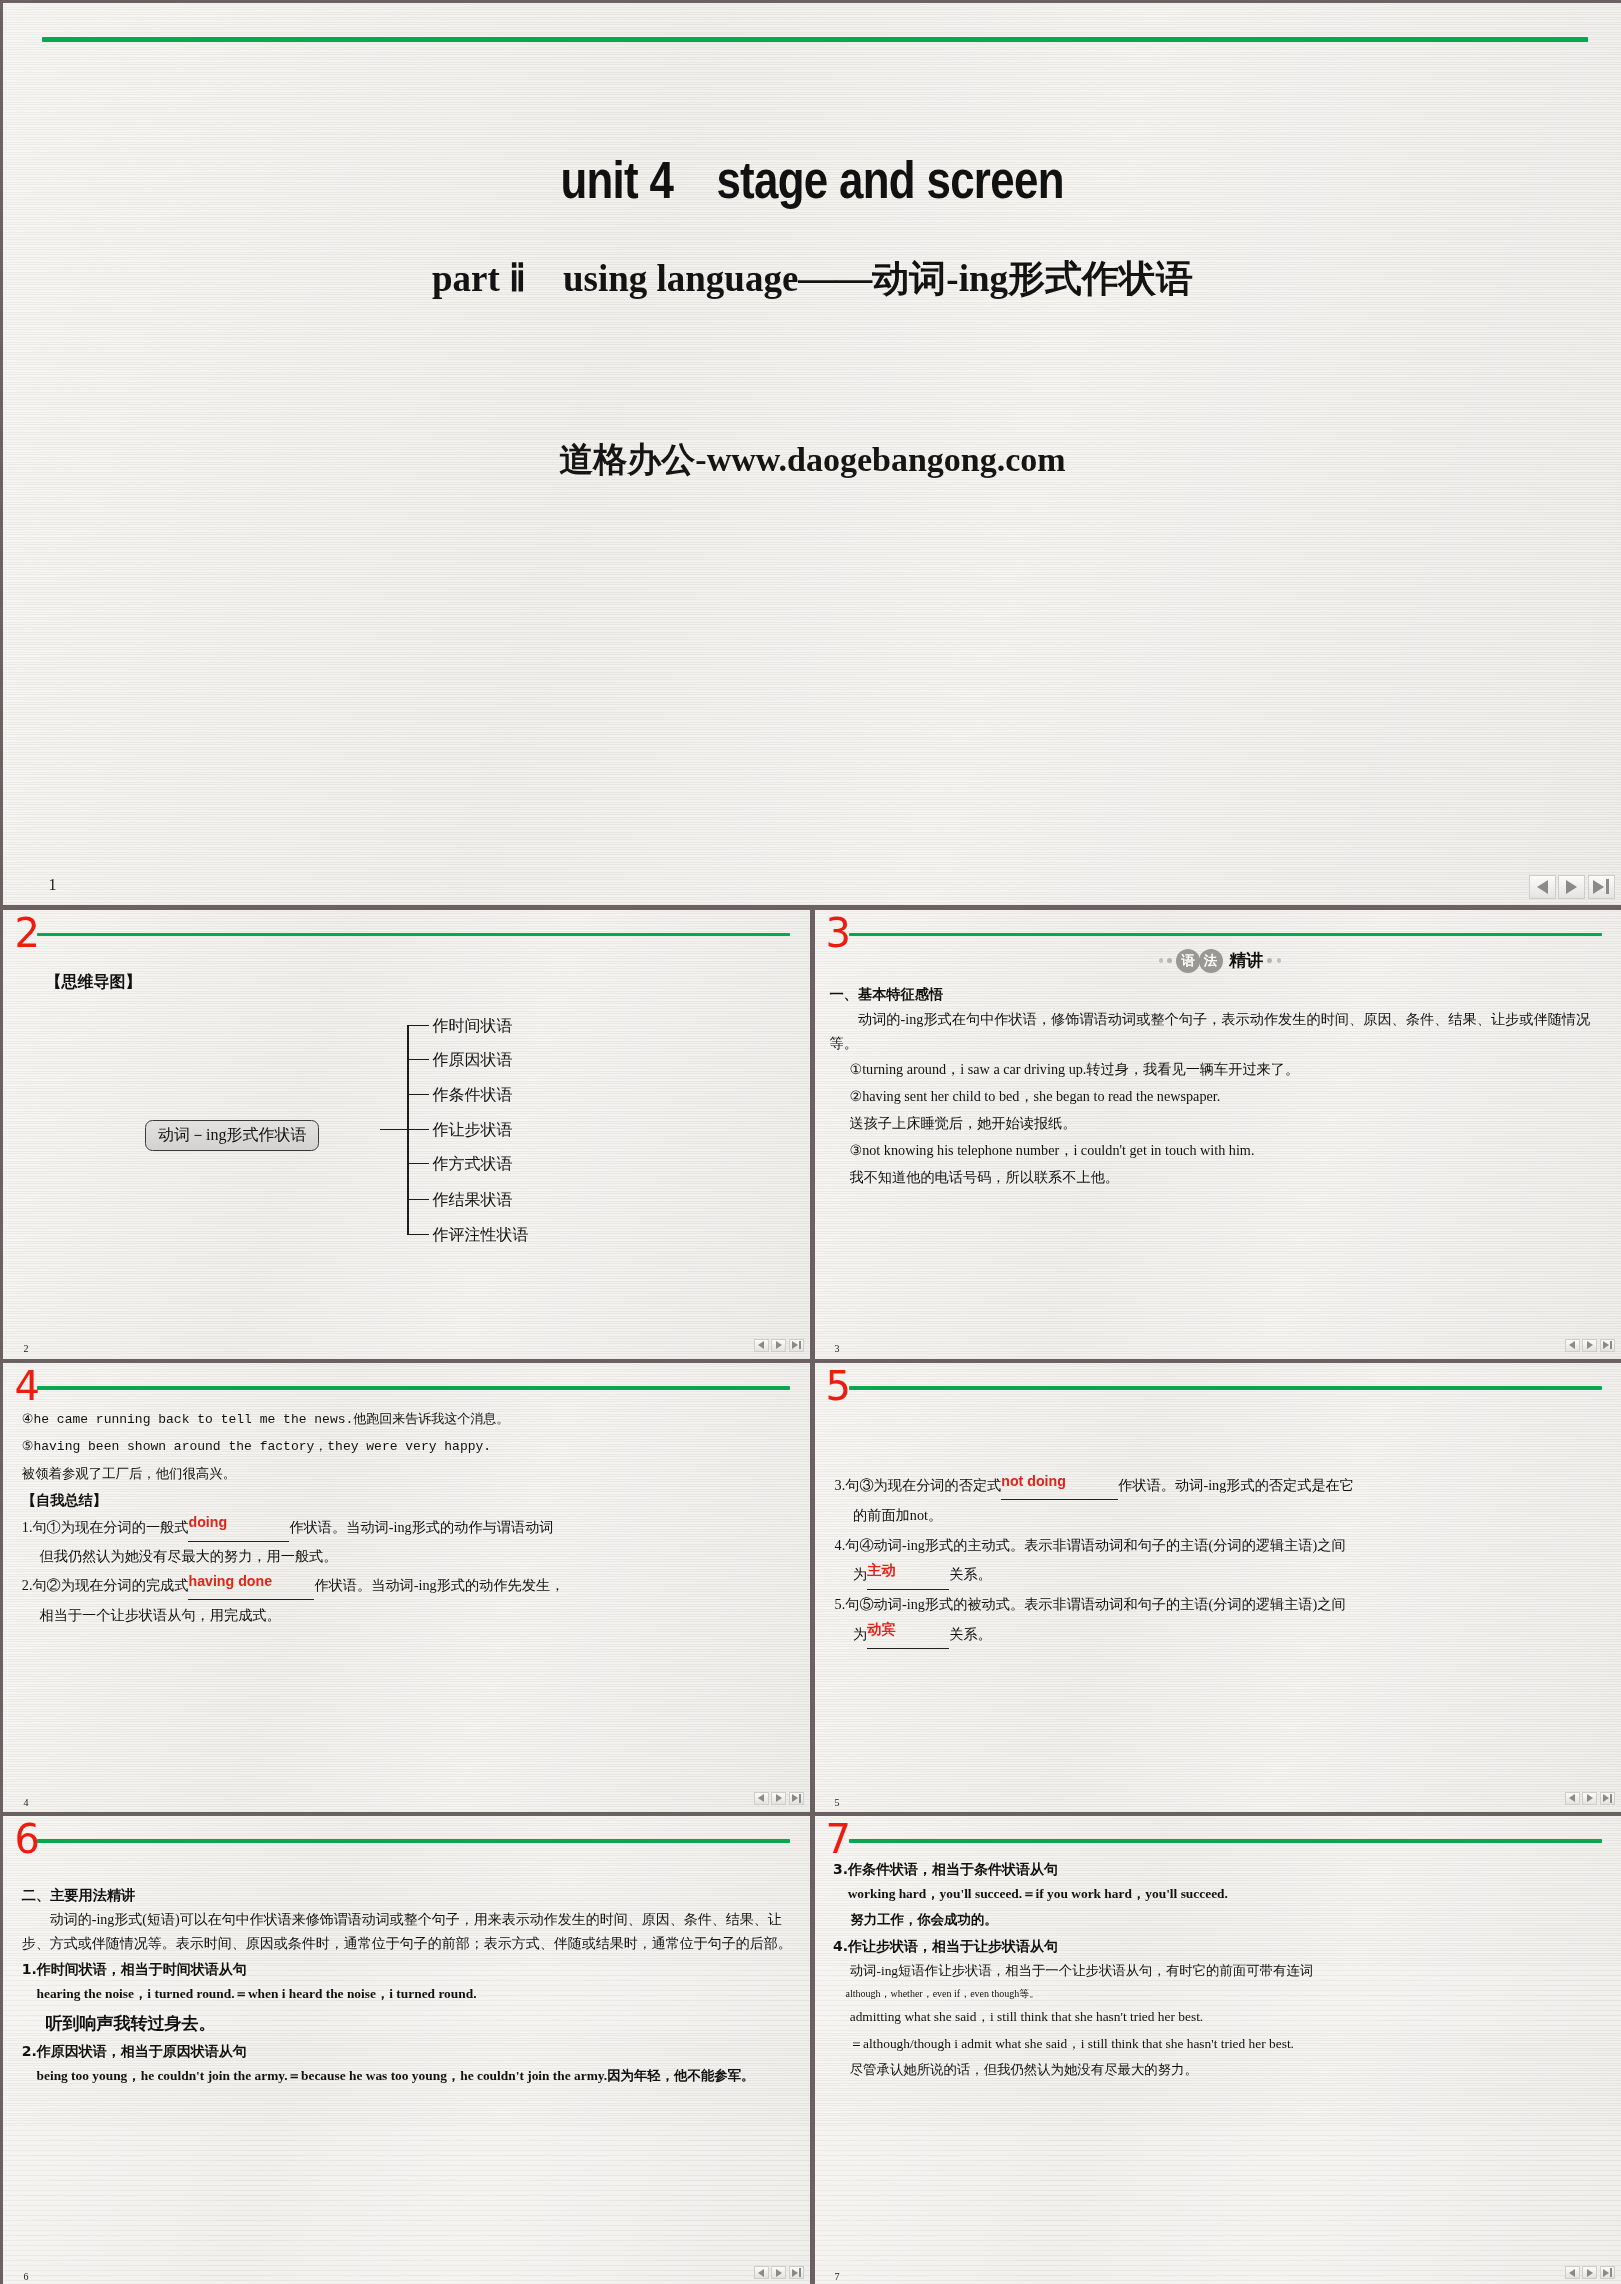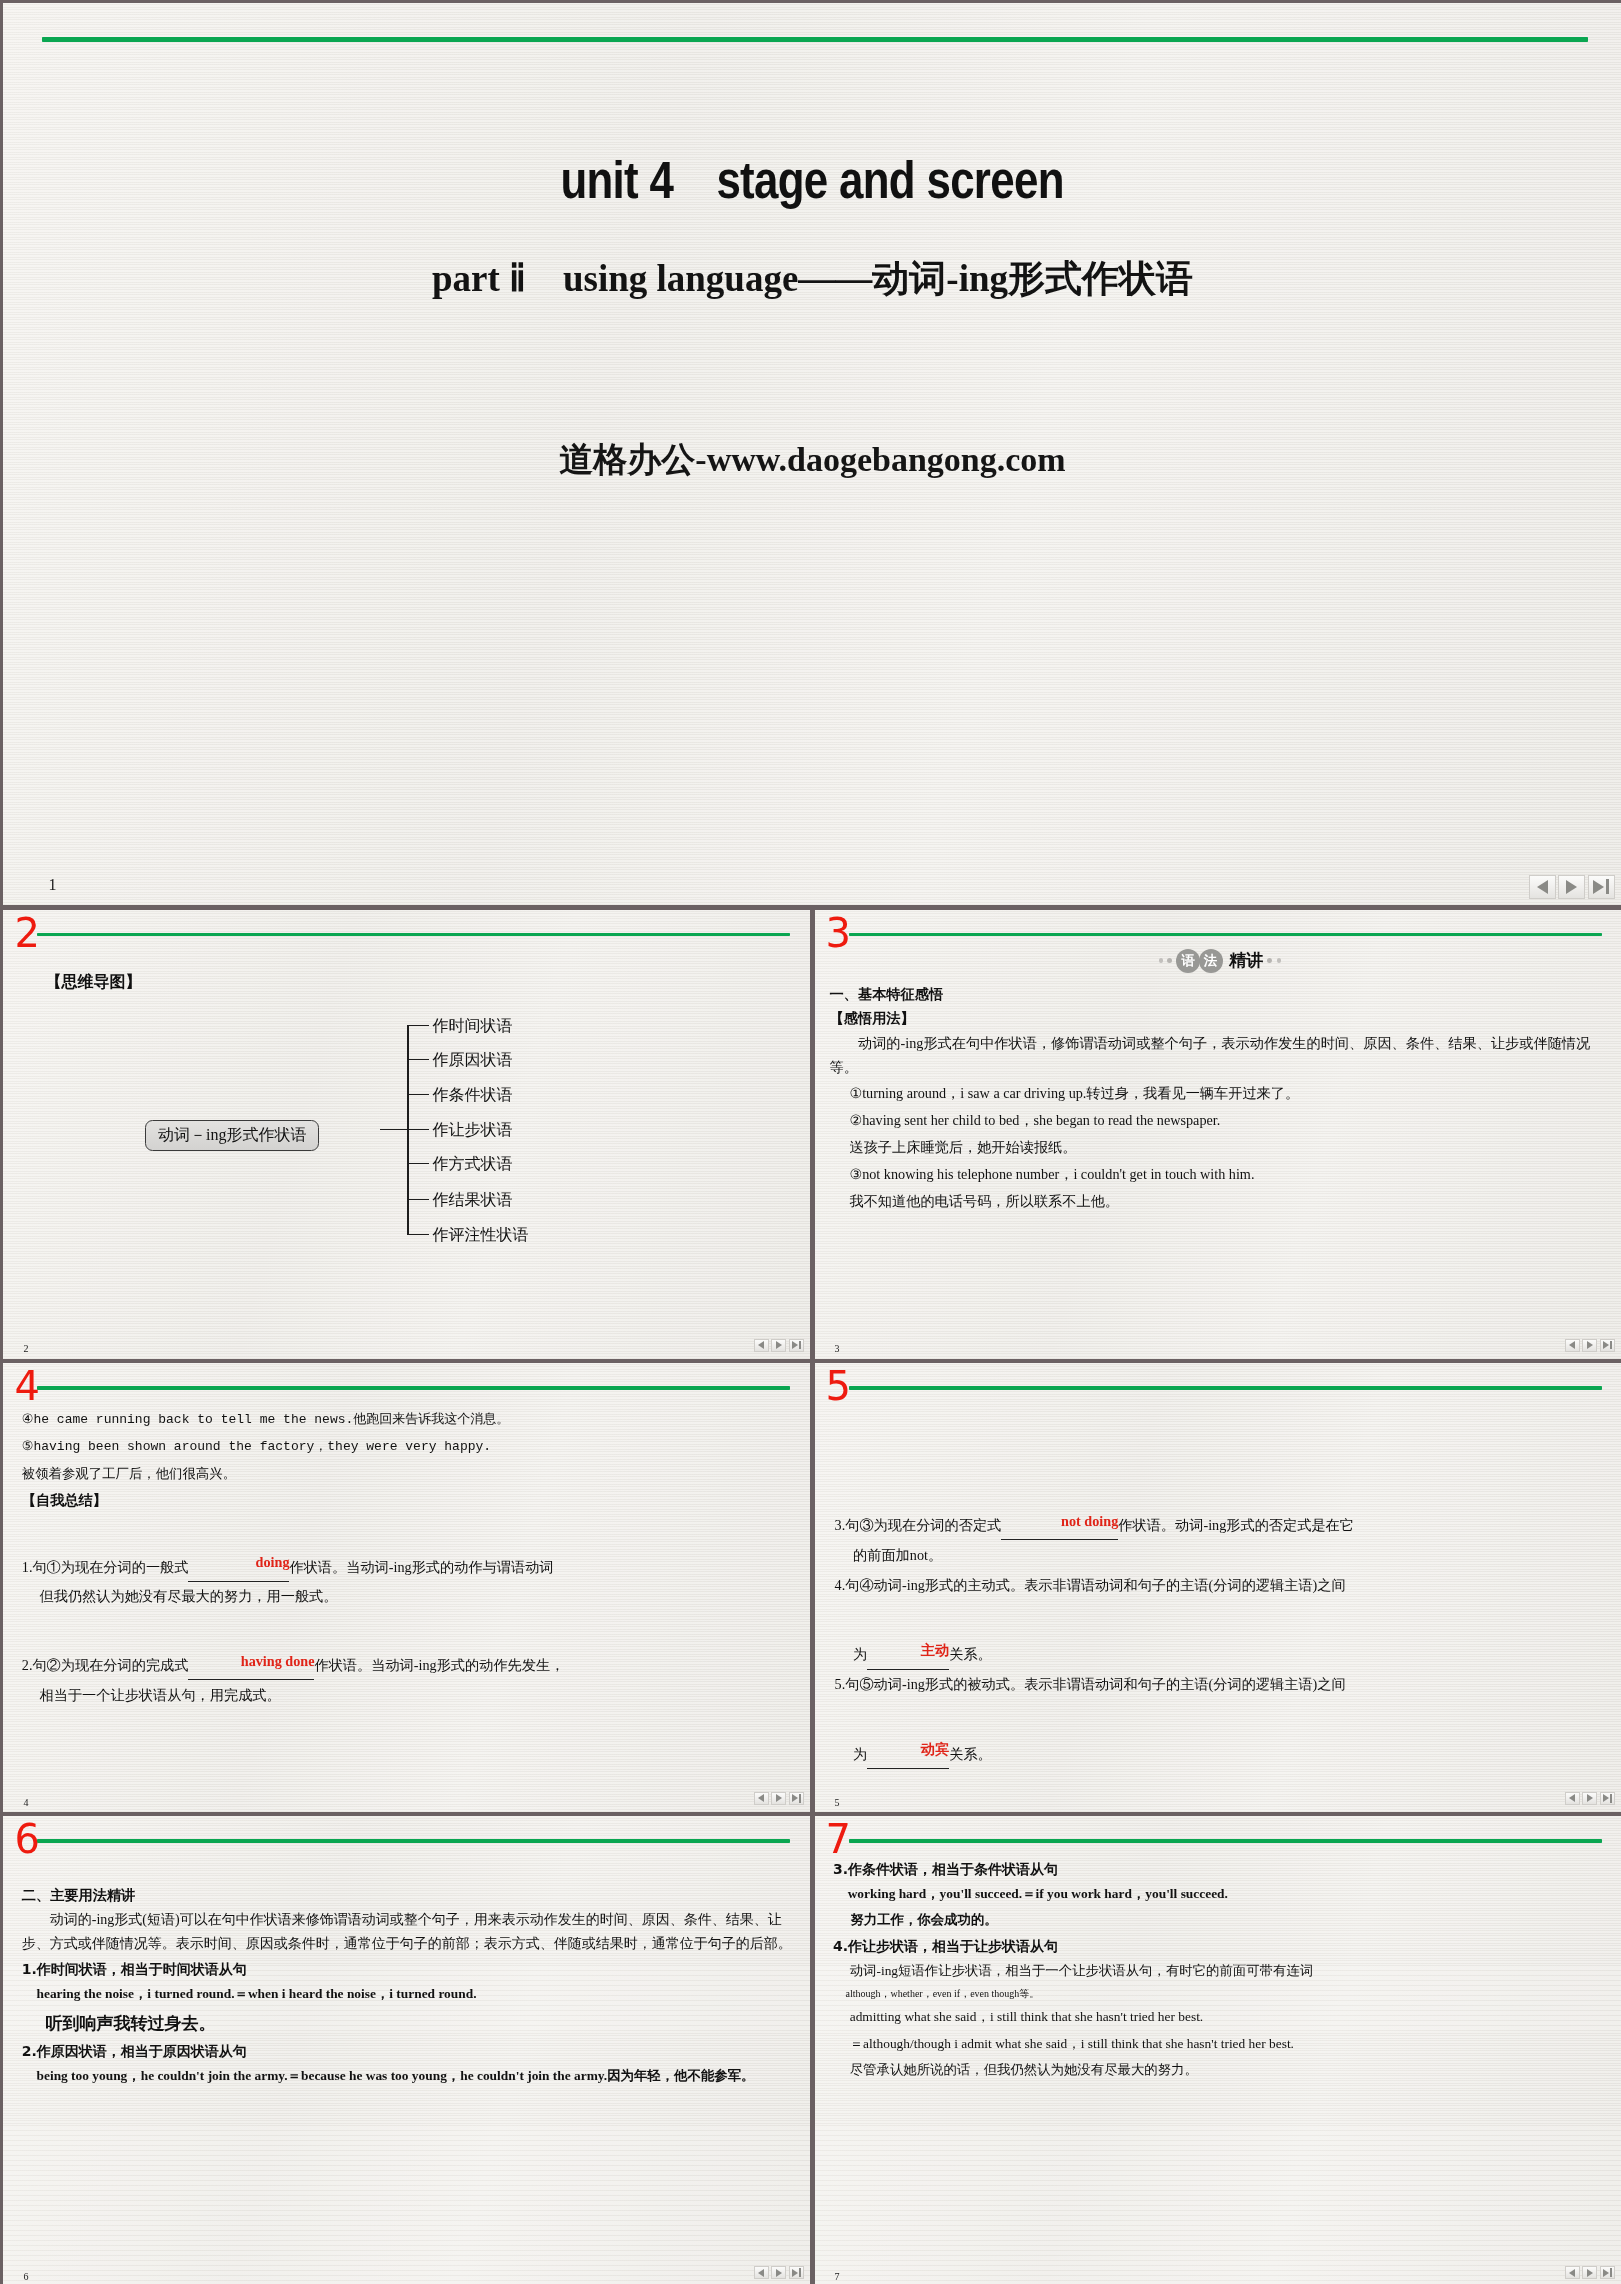--- a/index.html
+++ b/index.html
@@ -117,27 +117,26 @@
   .ln{line-height:1.58;margin:0 0 1.7px 0;}
   .b{font-weight:bold;}
   .serif{font-family:"Liberation Serif",serif;}
   .mono{font-family:"Liberation Mono",monospace;}
   .indent{text-indent:2em;}
 
   
   .blank{
     display:inline-block;
     border-bottom:1.3px solid #222;
-    text-align:right;
+    text-align:left;
     color:#e02418;
-    font-family:Liberation Serif, serif;
+    font-family:Liberation Sans, sans-serif;
     font-weight:bold;
     position:relative;
     vertical-align:baseline;
-    margin-top:40px;
   }
   .blank span{position:relative;top:-4.2px;display:inline-block;}
 
   
   .mm-label{
     position:absolute;left:22px;top:22px;
     font-family:"DejaVu Sans",sans-serif;font-weight:bold;font-size:16px;color:#111;
   }
   .mm{position:absolute;left:101px;top:55px;width:587px;height:285px;}
   .mm-root{
@@ -269,21 +268,20 @@
         <div class="dot"></div>
         <div class="circ">语</div>
         <div class="circ two">法</div>
         <div class="badge-text">精讲</div>
         <div class="dot"></div>
         <div class="dot sm"></div>
       </div>
 
       <div style="margin-top:39px;font-size:14.2px;">
         <div class="ln zh b">一、基本特征感悟</div>
-        <div class="ln zh b">【感悟用法】</div>
         <div class="ln indent serif" style="font-size:14.2px;line-height:1.72;">动词的-ing形式在句中作状语，修饰谓语动词或整个句子，表示动作发生的时间、原因、条件、结果、让步或伴随情况等。</div>
         <div class="ln serif" style="padding-left:1.4em;line-height:1.78;">①turning around，i saw a car driving up.转过身，我看见一辆车开过来了。</div>
         <div class="ln serif" style="padding-left:1.4em;line-height:1.78;">②having sent her child to bed，she began to read the newspaper.</div>
         <div class="ln serif" style="padding-left:1.4em;line-height:1.78;">送孩子上床睡觉后，她开始读报纸。</div>
         <div class="ln serif" style="padding-left:1.4em;line-height:1.78;">③not knowing his telephone number，i couldn't get in touch with him.</div>
         <div class="ln serif" style="padding-left:1.4em;line-height:1.78;">我不知道他的电话号码，所以联系不上他。</div>
       </div>
     </div>
 
     <div class="pagenum">3</div>

